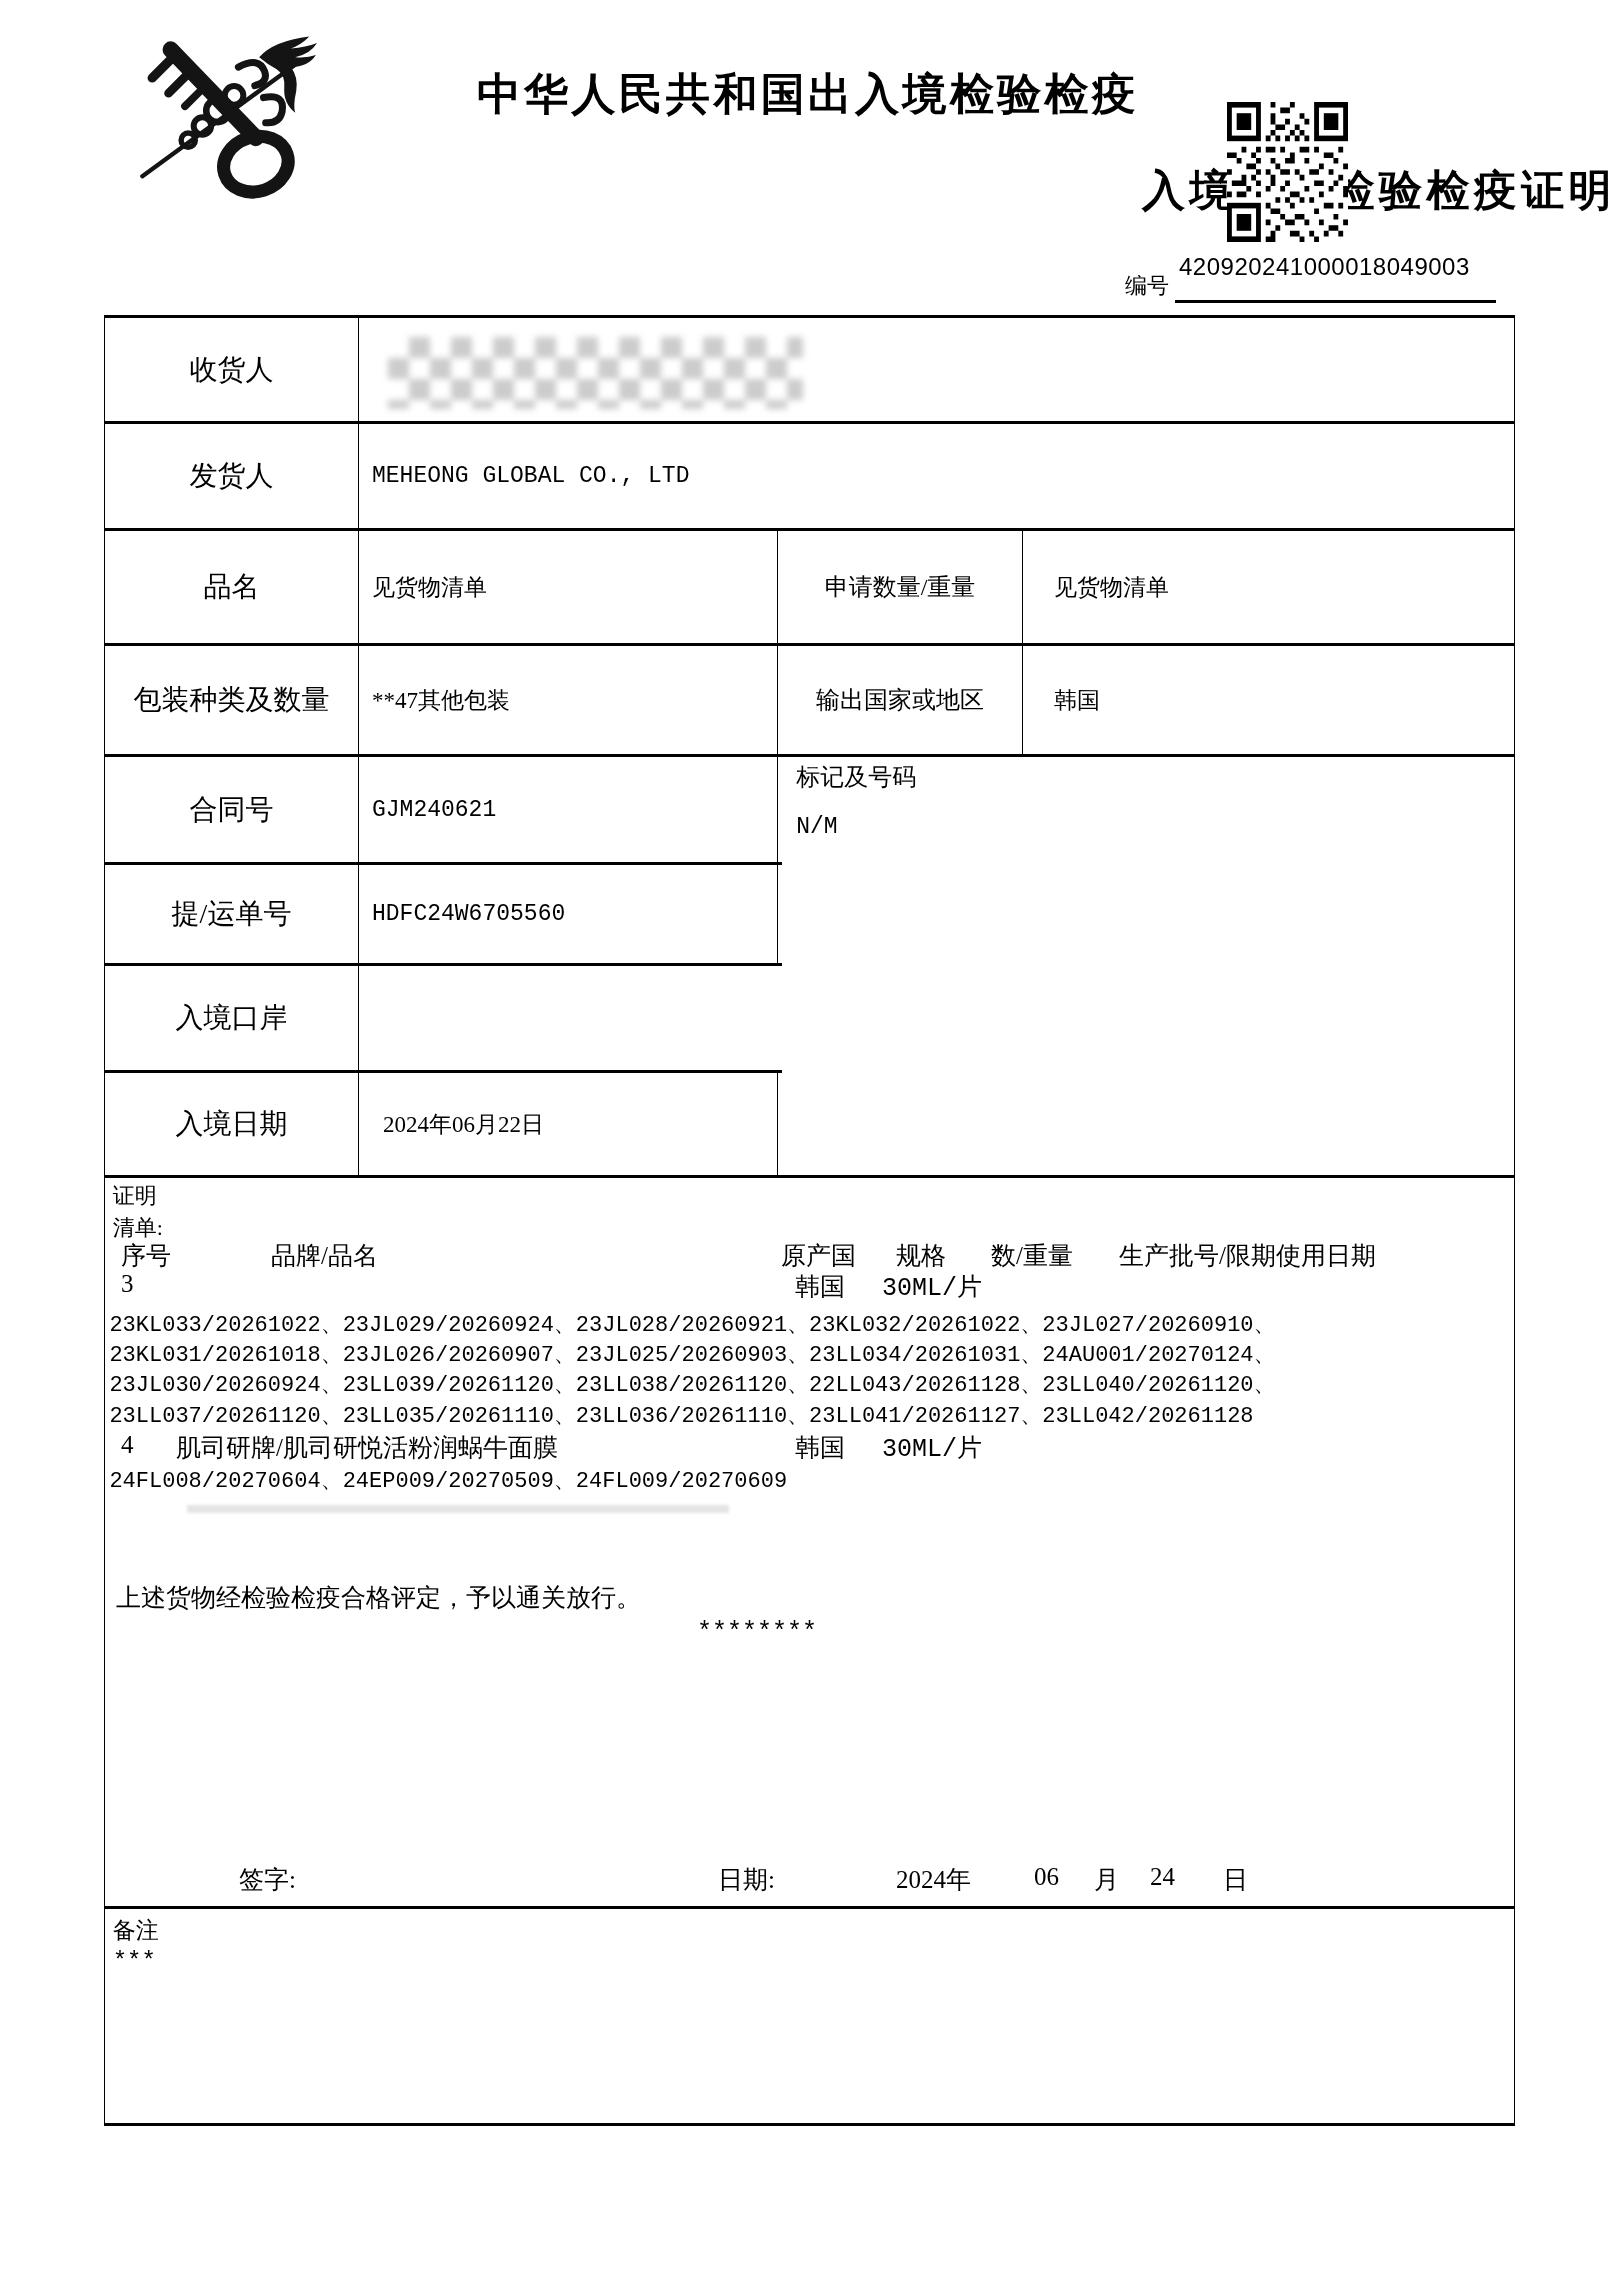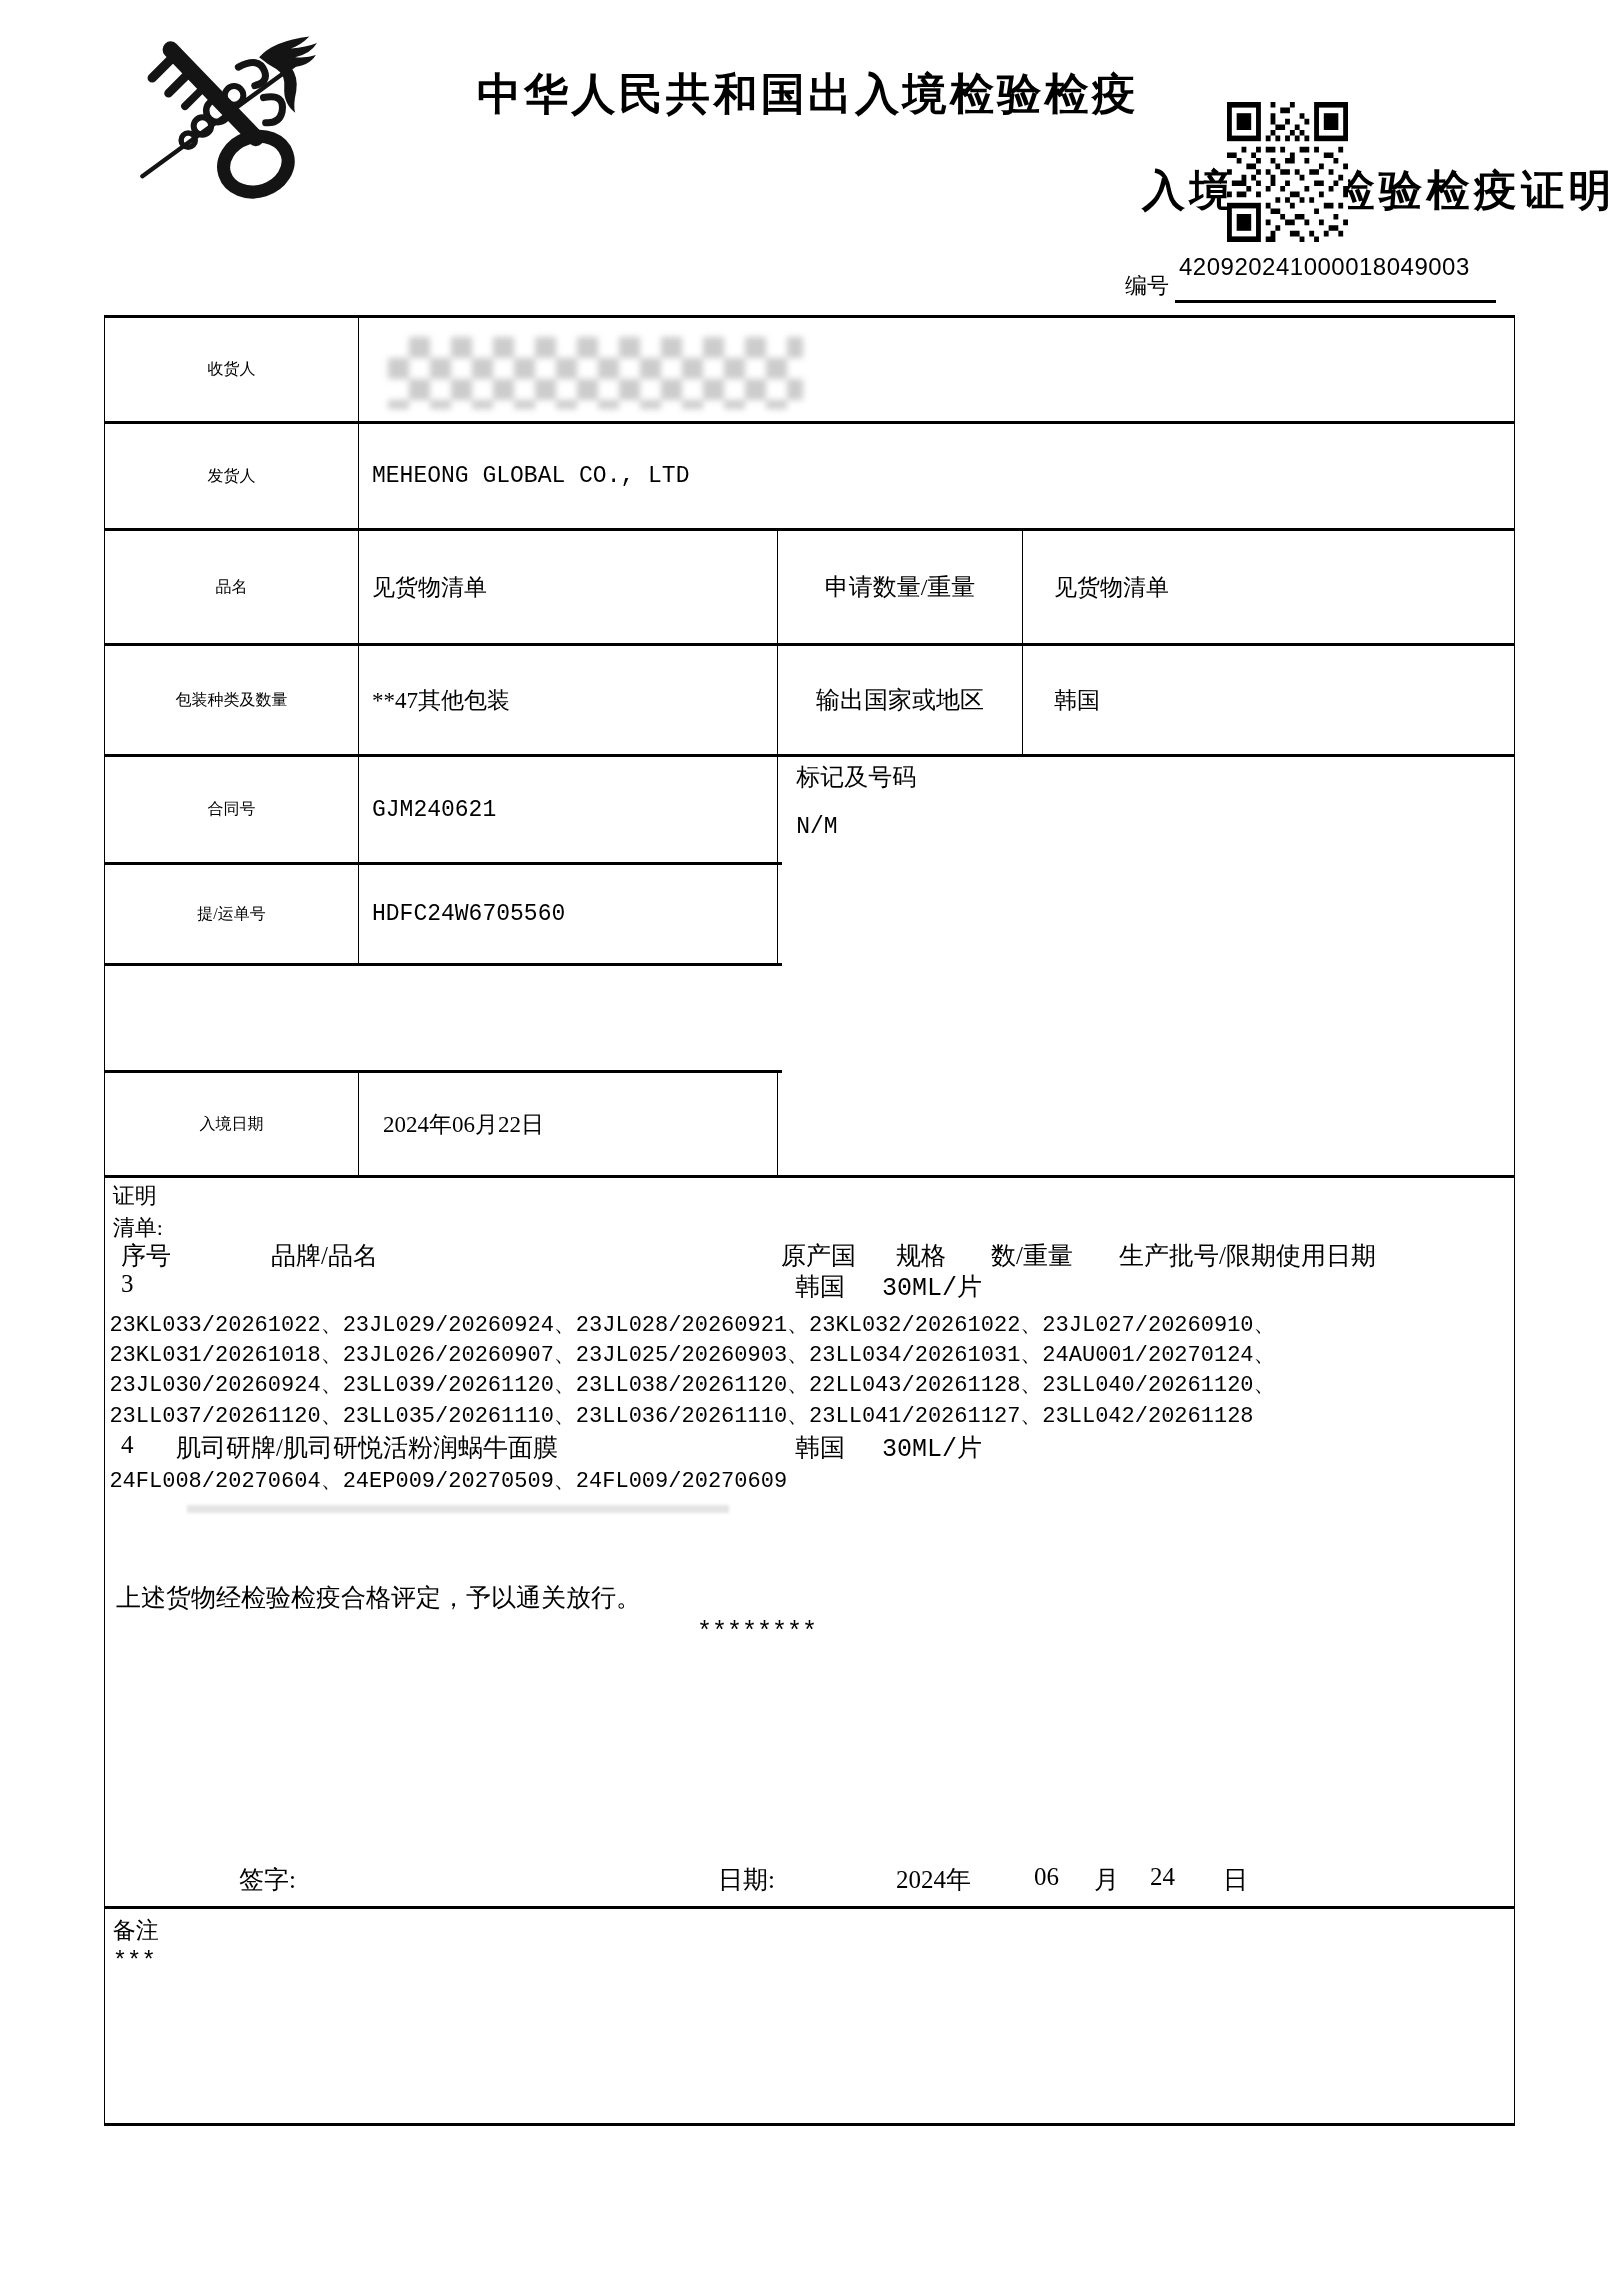--- a/index.html
+++ b/index.html
@@ -25,21 +25,21 @@
 
   
   .tbl { position:absolute; left:104px; top:315px; width:1411px; height:1811px;
          border:1.6px solid #000; border-top-width:3.8px; border-bottom-width:3.8px; background:#fff; }
   .row { display:flex; border-bottom:3.3px solid #000; }
   .r1{height:106px;} .r2{height:107px;} .r3{height:115px;} .r4{height:111px;}
   .r5{height:108px;} .r6{height:101px;} .r7{height:107px;} .r8{height:105px;}
   .r9{height:731px; border-bottom:3.3px solid #000; position:relative;}
   .r10{height:212px; border-bottom:none; position:relative;}
   .lab  { width:254px; border-right:1.6px solid #000; display:flex; align-items:center;
-          justify-content:center; font-size:16px; }
+          justify-content:center; font-size:28px; }
   .val  { flex:1; display:flex; align-items:center; padding-left:13px; font-size:23px; }
   .valm { flex:none; width:419px; border-right:1.6px solid #000; }
   .lab2 { width:245px; border-right:1.6px solid #000; display:flex; align-items:center;
           justify-content:center; font-size:24px; }
   .val2 { flex:1; display:flex; align-items:center; padding-left:31px; font-size:23px; }
   .valmono { font-family:"Liberation Mono","DejaVu Sans Mono",monospace; }
 
   
   .marks { position:absolute; left:782px; top:757px; width:732px; height:418px;
            background:#fff; z-index:5; }
@@ -173,20 +173,21 @@
       <div class="val"></div>
     </div>
 
     <div class="row r6">
       <div class="lab">提/运单号</div>
       <div class="val valm valmono">HDFC24W6705560</div>
       <div class="val"></div>
     </div>
 
     <div class="row r7">
+      <div class="lab">入境口岸</div>
       <div class="val"></div>
     </div>
 
     <div class="row r8">
       <div class="lab">入境日期</div>
       <div class="val valm" style="padding-left:24px;">2024年06月22日</div>
       <div class="val"></div>
     </div>
 
     <div class="r9">

